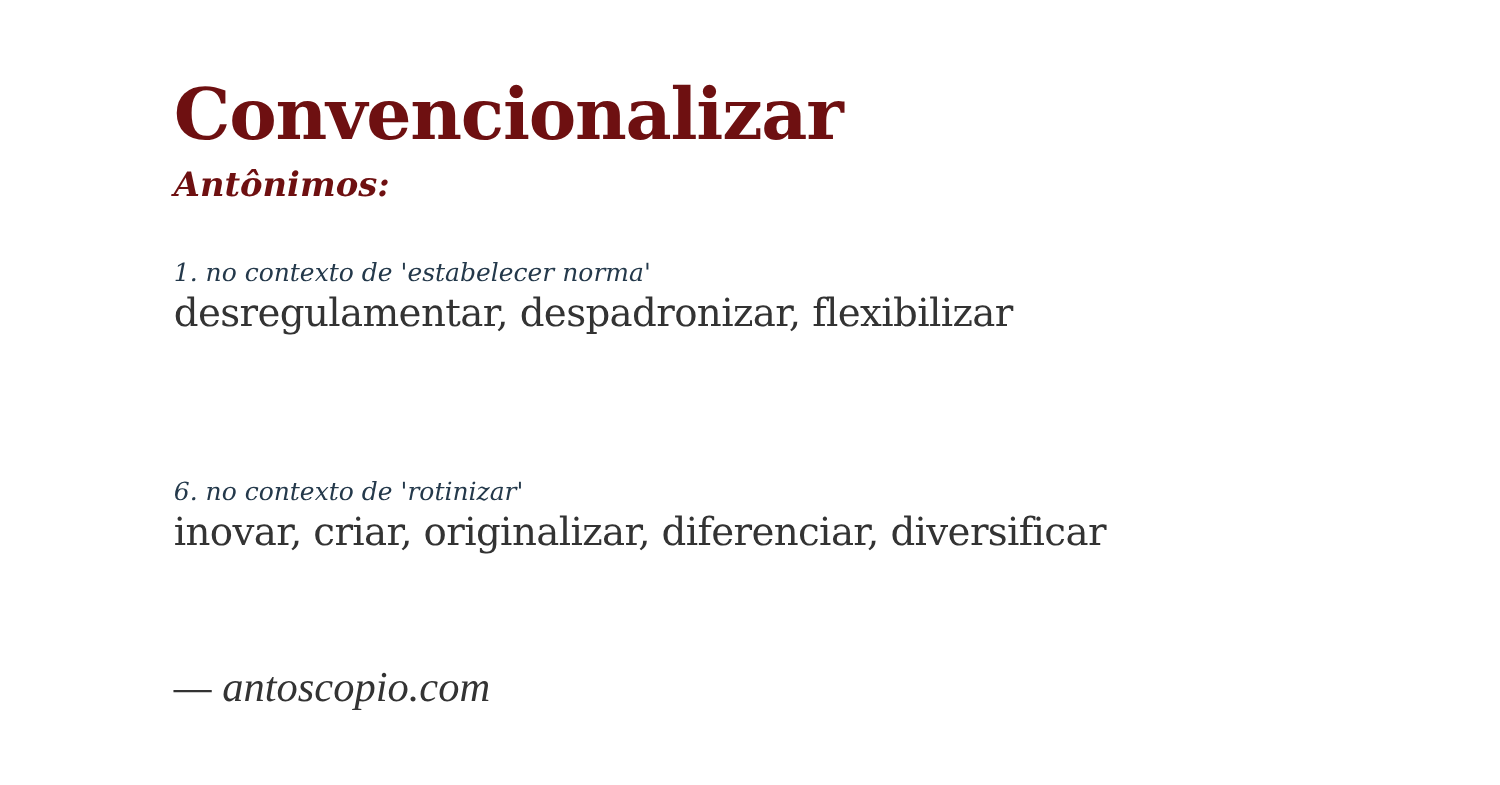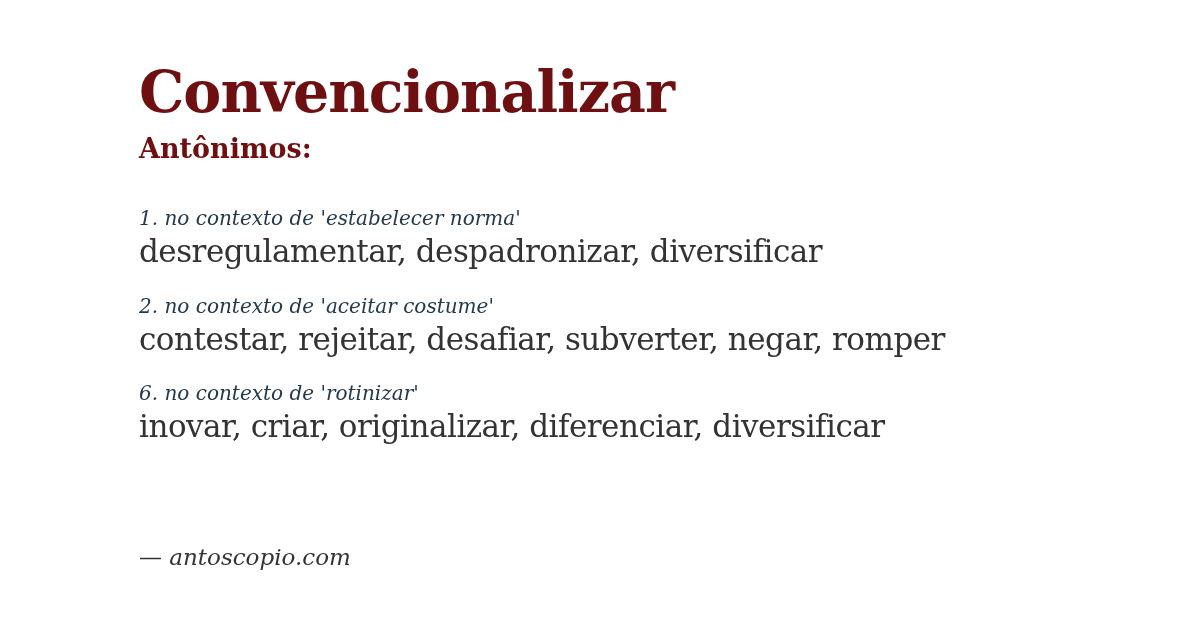--- a/index.html
+++ b/index.html
@@ -28,20 +28,21 @@
     color: var(--accent);
     line-height: 1.05;
     letter-spacing: -1px;
     white-space: nowrap;
   }
   .subtitle {
     position: absolute;
     left: 139px; top: 133px;
     font-size: 27px;
     font-weight: bold;
+    font-style: italic;
     color: var(--accent);
     white-space: nowrap;
   }
   .entry { position: absolute; left: 139px; white-space: nowrap; }
   .entry-1 { top: 205px; }
   .entry-2 { top: 293px; }
   .entry-3 { top: 380px; }
   .entry-context {
     font-size: 20px;
     color: var(--context);
@@ -49,45 +50,42 @@
     font-style: italic;
   }
   .entry-words {
     font-size: 31px;
     color: var(--text);
     line-height: 1.35;
     letter-spacing: -0.5px;
   }
   .attribution {
     position: absolute;
-    left: 139px; top: 544px;
-    font-size: 23px;
+    left: 139px; top: 532px;
+    font-size: 34px;
     font-style: italic;
     color: var(--text);
     white-space: nowrap;
+    font-family: Liberation Serif, serif;
   }
 </style>
 </head>
 <body>
 
 <div class="card">
 
   <h1 class="word-title">Convencionalizar</h1>
 
   <h2 class="subtitle">Antônimos:</h2>
 
   <div class="entry entry-1">
     <div class="entry-context">1. no contexto de 'estabelecer norma'</div>
-    <div class="entry-words">desregulamentar, despadronizar, diversificar</div>
+    <div class="entry-words">desregulamentar, despadronizar, flexibilizar</div>
   </div>
 
-  <div class="entry entry-2">
-    <div class="entry-context">2. no contexto de 'aceitar costume'</div>
-    <div class="entry-words">contestar, rejeitar, desafiar, subverter, negar, romper</div>
-  </div>
 
   <div class="entry entry-3">
     <div class="entry-context">6. no contexto de 'rotinizar'</div>
     <div class="entry-words">inovar, criar, originalizar, diferenciar, diversificar</div>
   </div>
 
   <div class="attribution">— antoscopio.com</div>
 
 </div>
 

